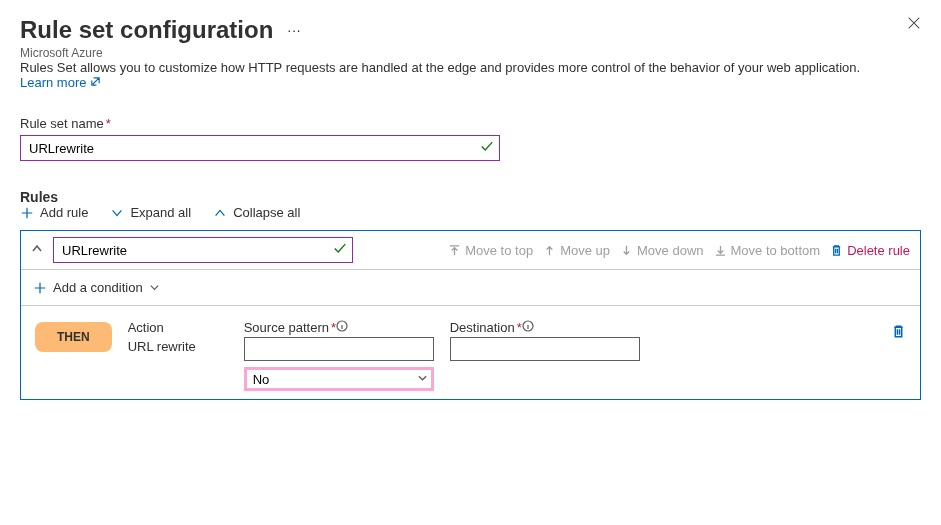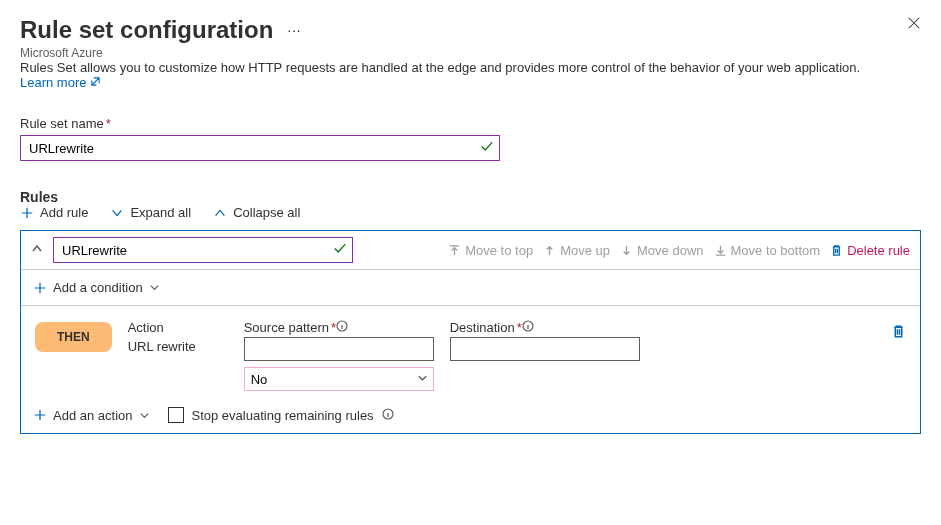--- a/index.html
+++ b/index.html
@@ -69,21 +69,21 @@
     .action-label-col { min-width: 100px; }
     .action-label-col .lbl { font-size: 13px; }
     .action-label-col .val { font-size: 13px; margin-top: 4px; color: #323130; }
     .form-col {  }
     .small-label { font-size: 13px; display: flex; align-items: center; margin-bottom: 2px; }
     .info-icon svg { width: 12px; height: 12px; stroke: #605e5c; stroke-width: 1.2; fill: none; }
     .plain-input {
       height: 24px; width: 190px; border: 1px solid #605e5c; padding: 0 6px; font-size: 13px;
     }
     .plain-select {
-      height: 24px; width: 190px; border: 1px solid #f9a8d4; padding: 0 22px 0 6px; font-size: 13px;
+      height: 24px; width: 190px; border: 3px solid #f9a8d4; padding: 0 22px 0 6px; font-size: 13px;
       appearance: none; background: #fff;
     }
     .select-wrap { position: relative; display: inline-block; }
     .select-caret { position: absolute; right: 6px; top: 50%; transform: translateY(-50%); pointer-events:none; }
     .select-caret svg { width: 11px; height: 11px; stroke: #605e5c; stroke-width: 1.5; fill: none; }
     .trash-right { position: absolute; right: 14px; top: 18px; cursor: pointer; }
     .trash-right svg { width: 15px; height: 15px; stroke: #0067b8; stroke-width: 1.4; fill: none; }
     .footer-row {
       display: flex; align-items: center; gap: 18px; padding: 8px 12px 10px 12px;
     }
@@ -268,34 +268,13 @@
       </div>
     </div>
 
     <span class="trash-right">
       <svg viewBox="0 0 14 14">
           <path d="M3 3 H11 M5 3 V2 H9 V3 M4 3 V12 H10 V3 M6 5 V10 M8 5 V10"></path>
         </svg>
     </span>
   </div>
 
-  <div class="footer-row">
-    <span class="tb-btn blue-icon">
-      <svg viewBox="0 0 16 16" style="stroke:#0067b8">
-          <path d="M8 2 V14 M2 8 H14"></path>
-        </svg>
-      <span>Add an action</span>
-      <svg viewBox="0 0 12 12" style="stroke:#605e5c;width:11px;height:11px">
-          <path d="M2 4 L6 8 L10 4"></path>
-        </svg>
-    </span>
-    <span class="stop-eval">
-      <span class="checkbox-faux"></span>
-      <span>Stop evaluating remaining rules</span>
-      <span class="info-icon">
-        <svg viewBox="0 0 12 12">
-            <circle cx="6" cy="6" r="5"></circle>
-            <path d="M6 3.5 V3.6 M6 5 V9"></path>
-          </svg>
-      </span>
-    </span>
-  </div>
 </div>
 
 </body></html>

